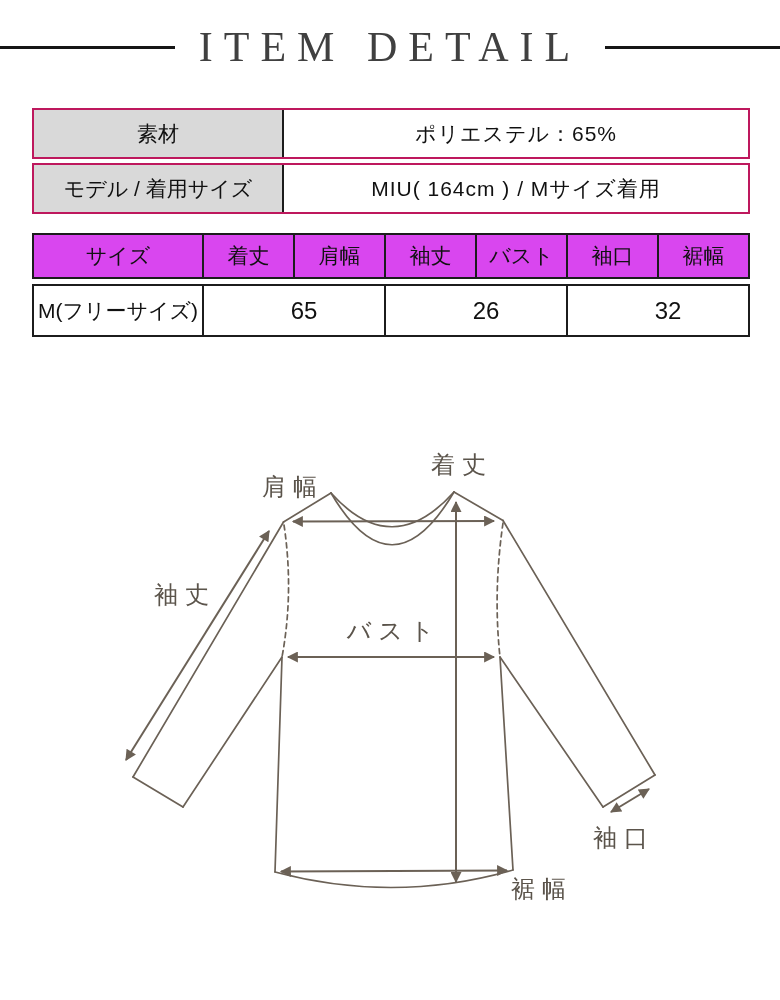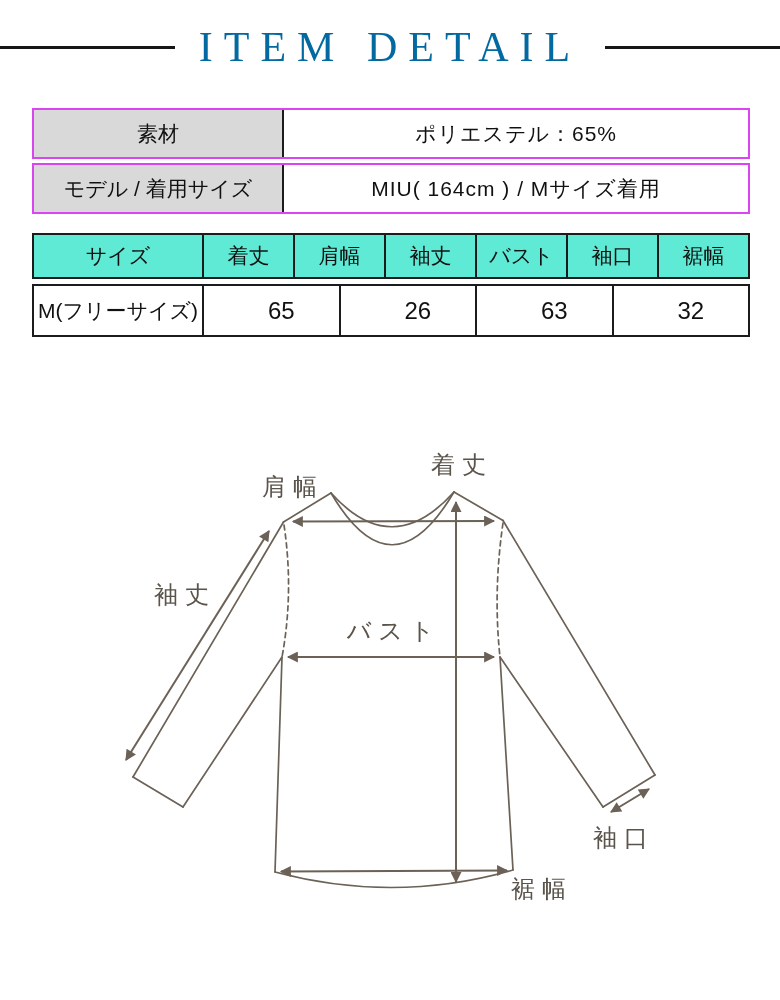--- a/index.html
+++ b/index.html
@@ -8,40 +8,40 @@
     font-family:"Liberation Sans","DejaVu Sans",sans-serif; overflow:hidden;
     color:#111;
   }
 
   
   .title-row { display:flex; align-items:center; margin-top:26px; column-gap:24px; }
   .hline { flex:1; height:3px; background:#161616; }
   .title {
     font-family:"Liberation Serif","DejaVu Serif",serif;
     font-size:42px; font-weight:400; letter-spacing:11px; line-height:1;
-    color:#0369a1; margin:0; white-space:nowrap;
+    color:#404040; margin:0; white-space:nowrap;
   }
 
   
   .info-table { margin:40px 30px 0 32px; }
   .irow {
-    display:flex; height:47px; border:2px solid #d946ef; margin-bottom:4px;
+    display:flex; height:47px; border:2px solid #be185d; margin-bottom:4px;
     font-size:21px;
   }
   .ith {
     width:248px; background:#d9d9d9; border-right:2px solid #1c1c1c;
     display:flex; align-items:center; justify-content:center;
   }
   .itd { flex:1; display:flex; align-items:center; justify-content:center; letter-spacing:1px; }
 
   
   .size-table { margin:19px 30px 0 32px; }
   .srow { display:flex; border:2px solid #1c1c1c; }
   .srow.head { height:42px; margin-bottom:5px; font-size:21px; }
-  .srow.head .sc { background:#5eead4; }
+  .srow.head .sc { background:#d946ef; }
   .srow.body { height:49px; font-size:24px;gap:20px; }
   .sc { flex:1; border-right:2px solid #1c1c1c; display:flex; align-items:center; justify-content:center; }
   .sc:last-child { border-right:none; }
   .sc.c0 { flex:0 0 168px; }
   .srow.body .sc.c0 { font-size:21px; }
 
   
   .diagram { margin-top:93px; }
   .diagram svg { display:block; }
   .garment { stroke:#6b6156; stroke-width:1.7; fill:none; stroke-linecap:round; stroke-linejoin:round; }
@@ -81,21 +81,20 @@
       <div class="sc">肩幅</div>
       <div class="sc">袖丈</div>
       <div class="sc">バスト</div>
       <div class="sc">袖口</div>
       <div class="sc">裾幅</div>
     </div>
     <div class="srow body">
       <div class="sc c0">M(フリーサイズ)</div>
       <div class="sc">65</div>
       <div class="sc">26</div>
-      <div class="sc">63</div>
       <div class="sc">32</div>
     </div>
   </div>
 
   <div class="diagram">
     <svg width="780" height="560" viewBox="0 430 780 560">
       <defs>
         <marker id="ah" viewBox="0 0 10 10" refX="9" refY="5" markerWidth="7" markerHeight="5.5" orient="auto-start-reverse">
           <path d="M0,0 L10,5 L0,10 z" fill="#6b6156"></path>
         </marker>

